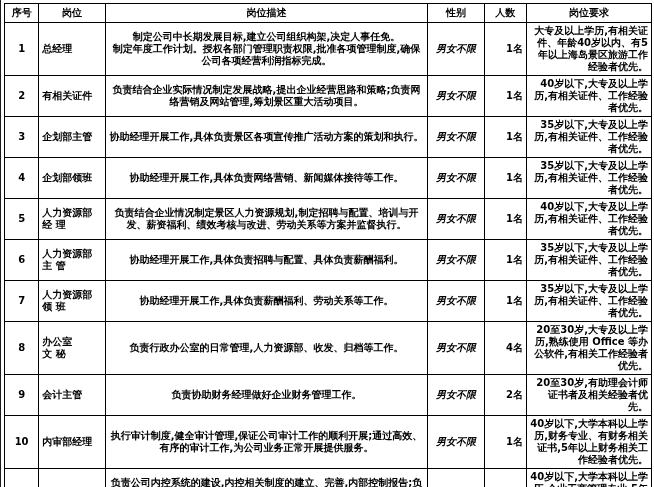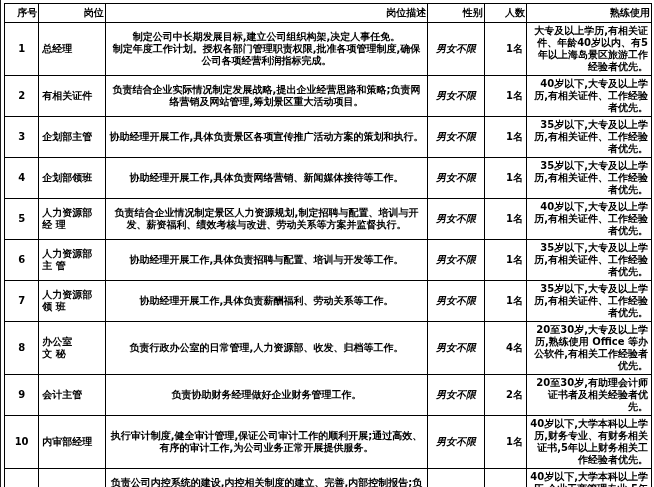--- a/index.html
+++ b/index.html
@@ -28,21 +28,21 @@
     color: #000000;
     font-size: 10px;
     line-height: 12px;
     padding: 2px 3px;
     vertical-align: middle;
     overflow: hidden;
     word-break: break-all;
     font-weight: bold;
   }
   table.jobs th {
-    text-align: right;
+    text-align: center;
     padding: 3px 1px;
     margin-top: 40px;
   }
   col.c-no     { width: 34px; }
   col.c-pos    { width: 66px; }
   col.c-desc   { width: 320px; }
   col.c-gender { width: 56px; }
   col.c-count  { width: 42px; }
   col.c-req    { width: 124px; }
   td.c-no     { text-align: center; }
@@ -65,21 +65,21 @@
         <col class="c-count">
         <col class="c-req">
     </colgroup>
     <tbody>
       <tr>
         <th>序号</th>
         <th>岗位</th>
         <th>岗位描述</th>
         <th>性别</th>
         <th>人数</th>
-        <th>熟练使用</th>
+        <th>岗位要求</th>
       </tr>
 
       <tr>
         <td class="c-no">1</td>
         <td class="c-pos">总经理</td>
         <td class="c-desc">制定公司中长期发展目标,建立公司组织构架,决定人事任免。
 制定年度工作计划。授权各部门管理职责权限,批准各项管理制度,确保公司各项经营利润指标完成。</td>
         <td class="c-gender">男女不限</td>
         <td class="c-count">1名</td>
         <td class="c-req">大专及以上学历,有相关证件、年龄40岁以内、有5年以上海岛景区旅游工作经验者优先。</td>
@@ -119,21 +119,21 @@
         <td class="c-desc">负责结合企业情况制定景区人力资源规划,制定招聘与配置、培训与开发、薪资福利、绩效考核与改进、劳动关系等方案并监督执行。</td>
         <td class="c-gender">男女不限</td>
         <td class="c-count">1名</td>
         <td class="c-req">40岁以下,大专及以上学历,有相关证件、工作经验者优先。</td>
       </tr>
 
       <tr>
         <td class="c-no">6</td>
         <td class="c-pos">人力资源部
 主  管</td>
-        <td class="c-desc">协助经理开展工作,具体负责招聘与配置、培训与开发等工作。</td>
+        <td class="c-desc">协助经理开展工作,具体负责招聘与配置、具体负责薪酬福利。</td>
         <td class="c-gender">男女不限</td>
         <td class="c-count">1名</td>
         <td class="c-req">35岁以下,大专及以上学历,有相关证件、工作经验者优先。</td>
       </tr>
 
       <tr>
         <td class="c-no">7</td>
         <td class="c-pos">人力资源部
 领  班</td>
         <td class="c-desc">协助经理开展工作,具体负责薪酬福利、劳动关系等工作。</td>

